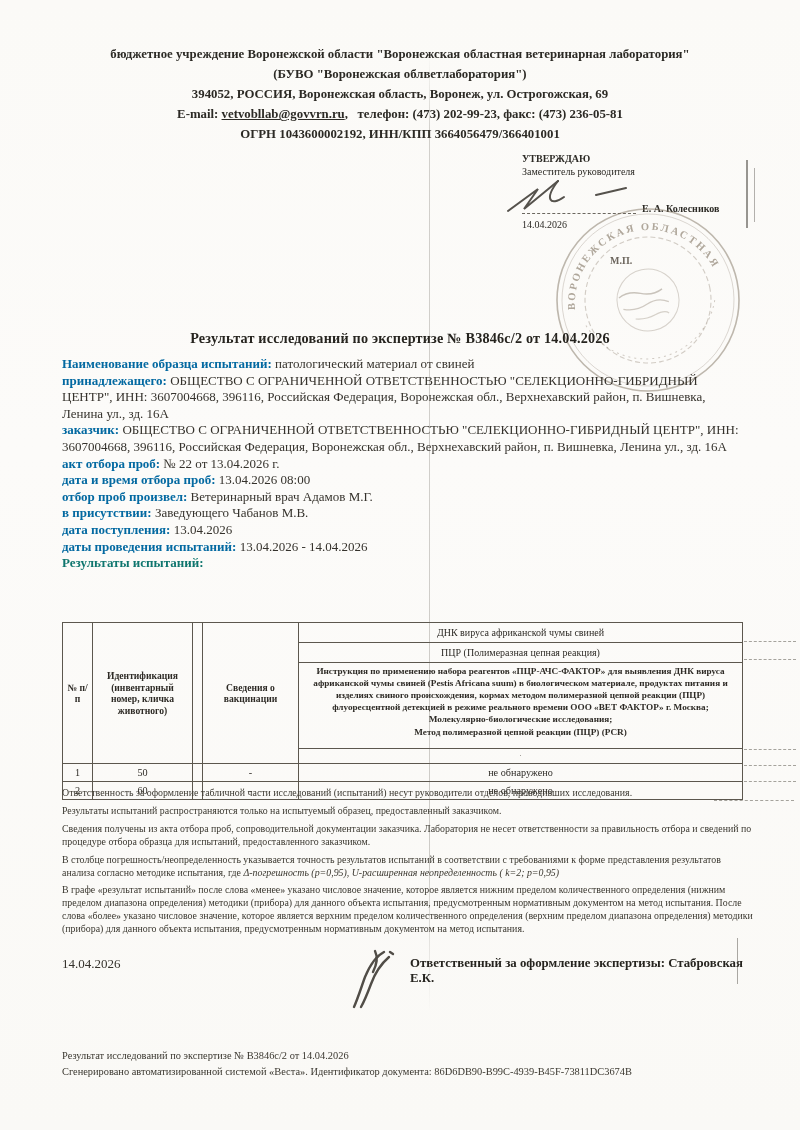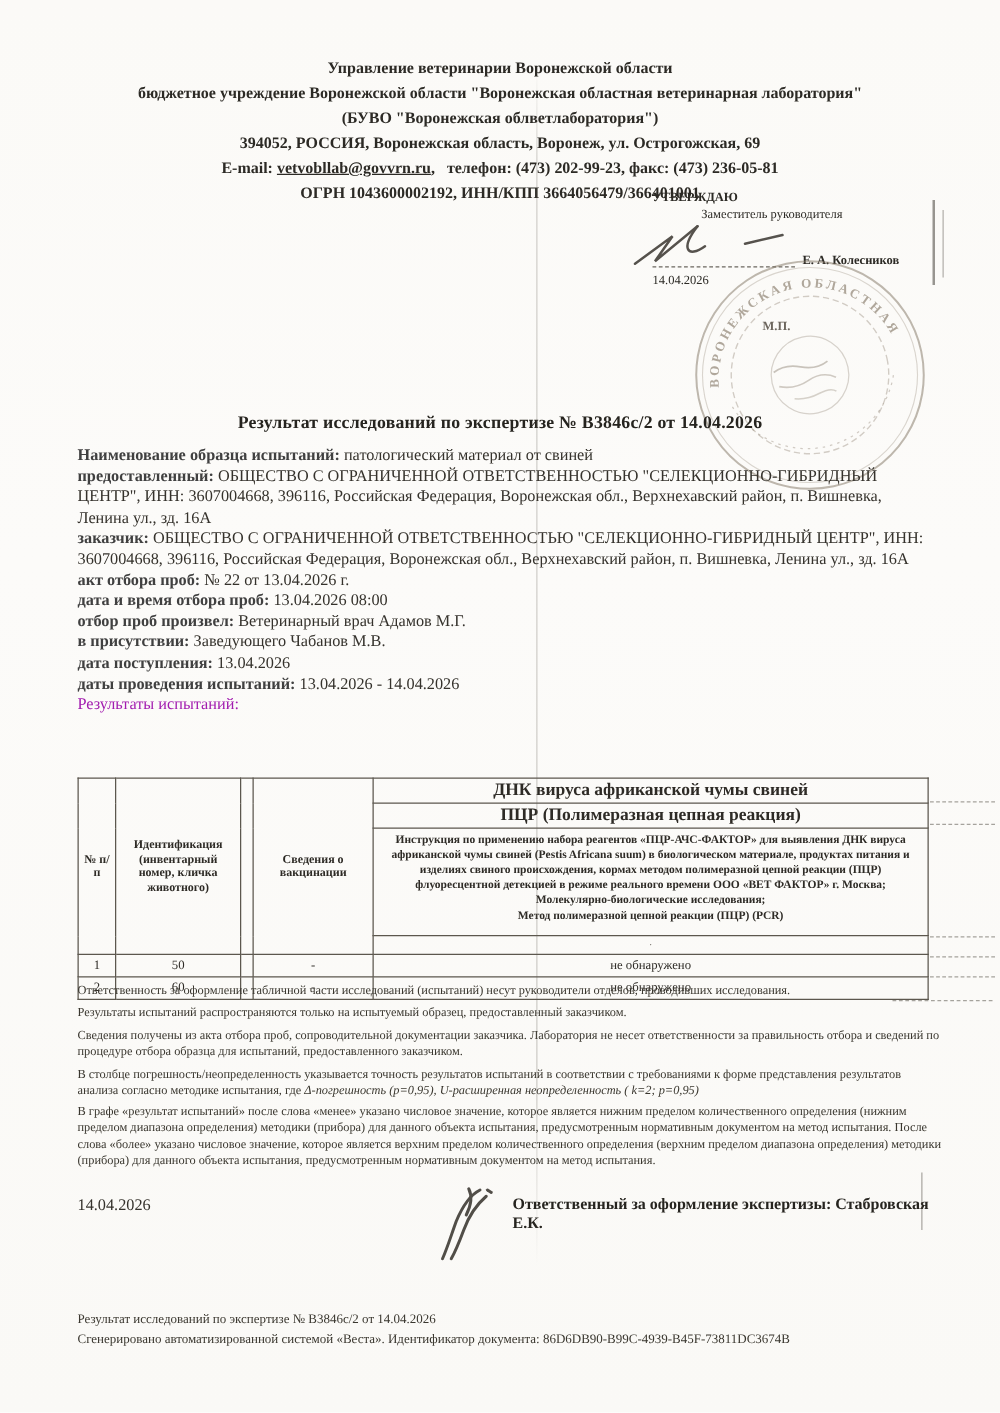--- a/index.html
+++ b/index.html
@@ -11,43 +11,43 @@
   }
   .abs{position:absolute;}
   
   .org-header{top:44px;left:0;width:800px;text-align:center;font-weight:bold;
     font-size:12.8px;line-height:20px;color:#2c2a25;}
   .org-header .email{text-decoration:underline;}
   .org-header .pre{white-space:pre-wrap;}
   
   .approval{left:522px;top:153px;width:270px;font-size:10px;color:#2c2a25;}
   .approval .ap-head{font-weight:bold;margin-bottom:2px;}
-  .approval .ap-pos{margin-bottom:26px;margin-left:39px;}
+  .approval .ap-pos{margin-bottom:26px;}
   .sig-row{position:relative;display:flex;align-items:flex-end;text-align:right;}
   .sig-line{width:114px;border-bottom:1.6px dashed #6b675f;height:1px;}
   .ap-name{font-weight:bold;margin-left:6px;white-space:nowrap;}
   .sig1{position:absolute;left:-22px;top:-34px;}
   .ap-date{margin-top:5px;}
   
   .stamp{left:548px;top:200px;pointer-events:none;}
   
   .rtitle{top:330px;left:0;width:800px;text-align:center;font-weight:bold;
     font-size:14.2px;color:#26241f;letter-spacing:.2px;}
   
   .fields{top:356px;left:62px;width:682px;font-size:13px;line-height:16.6px;}
   .fields p{margin:0;}
-  .fields .lbl{font-weight:bold;color:#404040;}
-  .res-head{font-weight:normal;color:#a21caf;margin-top:2px;}
+  .fields .lbl{font-weight:bold;color:#0369a1;}
+  .res-head{font-weight:bold;color:#0f766e;margin-top:2px;}
   
   .rtable{top:622px;left:62px;width:681px;border-collapse:collapse;
     table-layout:fixed;font-size:10.2px;color:#2e2b26;}
   .rtable td{border:1px solid #5c574e;padding:1px 3px;text-align:center;vertical-align:middle;}
   .rtable{border:1.6px solid #46423a;}
   .rtable .hc{font-weight:bold;font-size:9.6px;line-height:11.5px;}
-  .rtable .gh{font-weight:bold;font-size:14px;height:17px;}
+  .rtable .gh{font-weight:normal;font-size:10px;height:17px;}
   .rtable .method{font-weight:bold;font-size:9.2px;line-height:11.9px;
     padding:3px 8px 10px 8px;}
   .rtable .mline2{display:inline-block;margin-top:1px;}
   .rtable .spacer{height:12px;font-size:8px;color:#6e6a61;line-height:6px;}
   .rtable .drow td{height:15px;}
   
   .notes{top:787px;left:62px;width:692px;font-size:9.9px;line-height:12.9px;color:#3a372f;}
   .notes p{margin:0 0 5px 0;}
   
   .so-date{top:956px;left:62px;font-size:13px;}
@@ -66,21 +66,20 @@
   .d2{left:744px;top:659px;width:52px;}
   .d3{left:744px;top:749px;width:52px;}
   .d4{left:744px;top:765px;width:52px;}
   .d5{left:744px;top:781px;width:52px;}
   .d6{left:714px;top:800px;width:80px;}
 </style>
 </head>
 <body>
 
 <div class="abs org-header">
-  <div>Управление ветеринарии Воронежской области</div>
   <div>бюджетное учреждение Воронежской области "Воронежская областная ветеринарная лаборатория"</div>
   <div>(БУВО "Воронежская облветлаборатория")</div>
   <div>394052, РОССИЯ, Воронежская область, Воронеж, ул. Острогожская, 69</div>
   <div>
     <span class="pre">E-mail:</span>
     <span class="email pre">vetvobllab@govvrn.ru</span><span class="pre">,   телефон: (473) 202-99-23, факс: (473) 236-05-81</span>
   </div>
   <div>ОГРН 1043600002192, ИНН/КПП 3664056479/366401001</div>
 </div>
 
@@ -118,21 +117,21 @@
     <path d="M 74,104 q 12,5 24,0 t 22,2" stroke="rgba(125,112,94,0.35)" stroke-width="1.3"></path>
     <path d="M 84,116 q 10,3 20,0 t 14,1" stroke="rgba(125,112,94,0.3)" stroke-width="1.2"></path>
   </g>
   <text x="62" y="64" font-size="10" font-weight="bold" fill="rgba(72,65,55,0.8)" font-family="'Liberation Serif',serif">М.П.</text>
 </svg>
 
 <div class="abs rtitle">Результат исследований по экспертизе № В3846с/2 от 14.04.2026</div>
 
 <div class="abs fields">
   <p><span class="lbl">Наименование образца испытаний:</span> <span>патологический материал от свиней</span></p>
-  <p><span class="lbl">предоставленный:</span> <span>ОБЩЕСТВО С ОГРАНИЧЕННОЙ ОТВЕТСТВЕННОСТЬЮ "СЕЛЕКЦИОННО-ГИБРИДНЫЙ ЦЕНТР", ИНН: 3607004668, 396116, Российская Федерация, Воронежская обл., Верхнехавский район, п. Вишневка, Ленина ул., зд. 16А</span></p>
+  <p><span class="lbl">принадлежащего:</span> <span>ОБЩЕСТВО С ОГРАНИЧЕННОЙ ОТВЕТСТВЕННОСТЬЮ "СЕЛЕКЦИОННО-ГИБРИДНЫЙ ЦЕНТР", ИНН: 3607004668, 396116, Российская Федерация, Воронежская обл., Верхнехавский район, п. Вишневка, Ленина ул., зд. 16А</span></p>
   <p><span class="lbl">заказчик:</span> <span>ОБЩЕСТВО С ОГРАНИЧЕННОЙ ОТВЕТСТВЕННОСТЬЮ "СЕЛЕКЦИОННО-ГИБРИДНЫЙ ЦЕНТР", ИНН: 3607004668, 396116, Российская Федерация, Воронежская обл., Верхнехавский район, п. Вишневка, Ленина ул., зд. 16А</span></p>
   <p><span class="lbl">акт отбора проб:</span> <span>№ 22 от 13.04.2026 г.</span></p>
   <p><span class="lbl">дата и время отбора проб:</span> <span>13.04.2026 08:00</span></p>
   <p><span class="lbl">отбор проб произвел:</span> <span>Ветеринарный врач Адамов М.Г.</span></p>
   <p><span class="lbl">в присутствии:</span> <span>Заведующего Чабанов М.В.</span></p>
   <p><span class="lbl">дата поступления:</span> <span>13.04.2026</span></p>
   <p><span class="lbl">даты проведения испытаний:</span> <span>13.04.2026 - 14.04.2026</span></p>
   <p class="res-head">Результаты испытаний:</p>
 </div>
 

